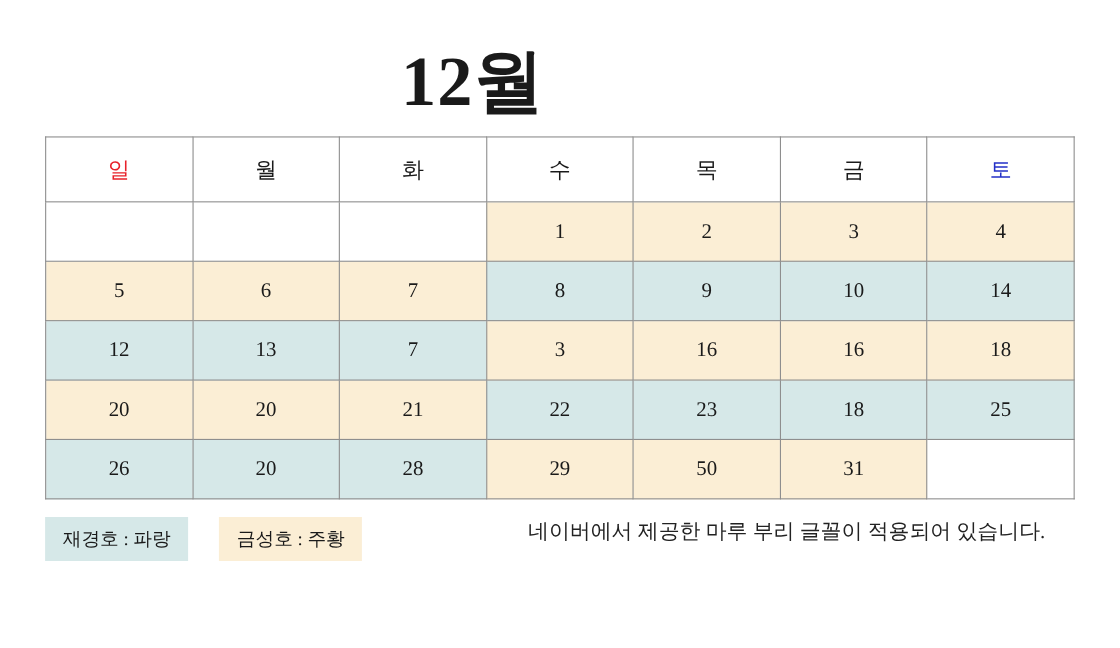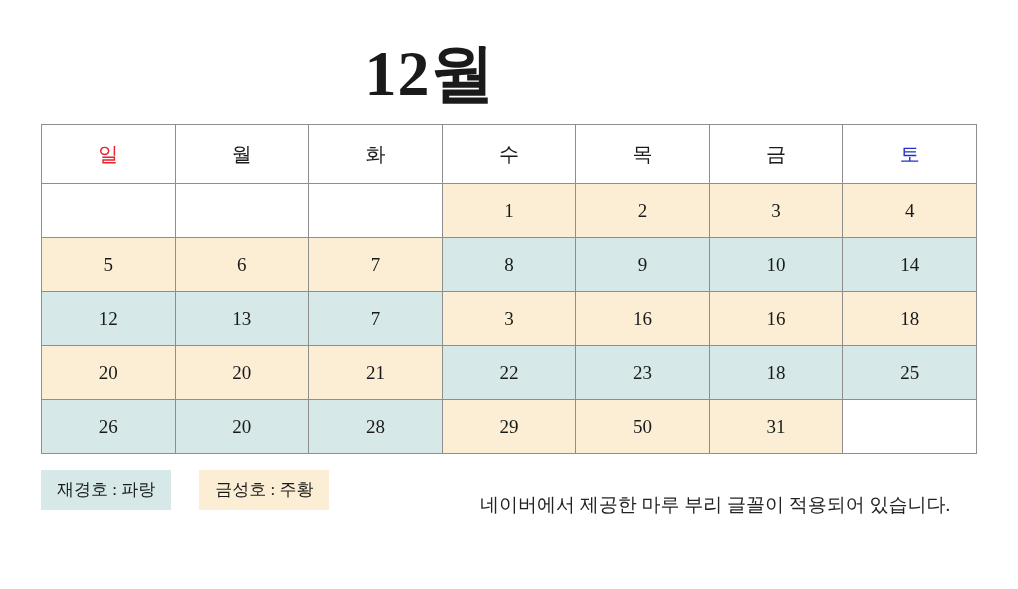--- a/index.html
+++ b/index.html
@@ -69,21 +69,21 @@
   .legend-item {
     font-size: 17px;
     padding: 10px 16px;
     line-height: 1.2;
     white-space: nowrap;
   }
   .legend-orange { background: #fbeed5; }
   .legend-blue   { background: #d6e8e8; }
   .footnote {
     position: absolute;
-    top: 492px;
+    top: 470px;
     left: 480px;
     font-size: 19px;
     color: #222222;
     white-space: nowrap;
   }
 </style>
 </head>
 <body>
 
 <div class="page">

